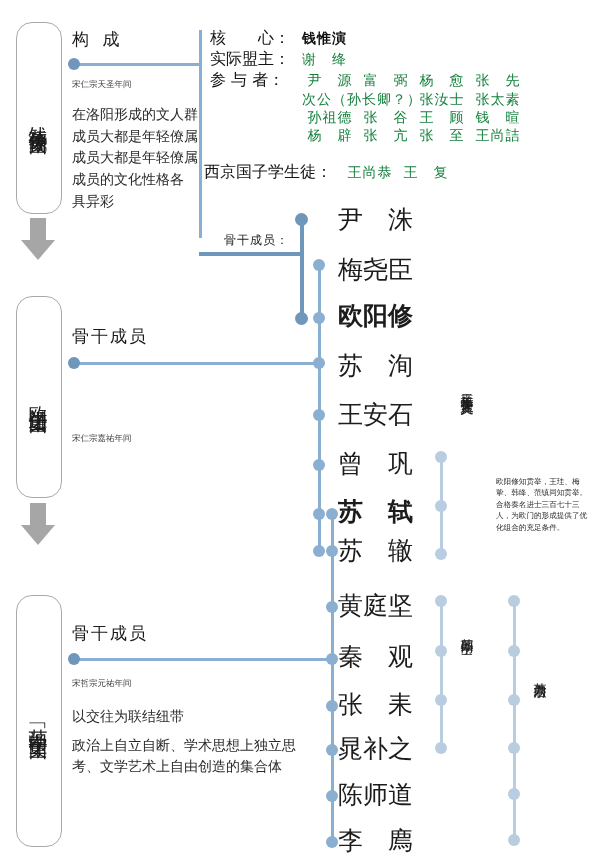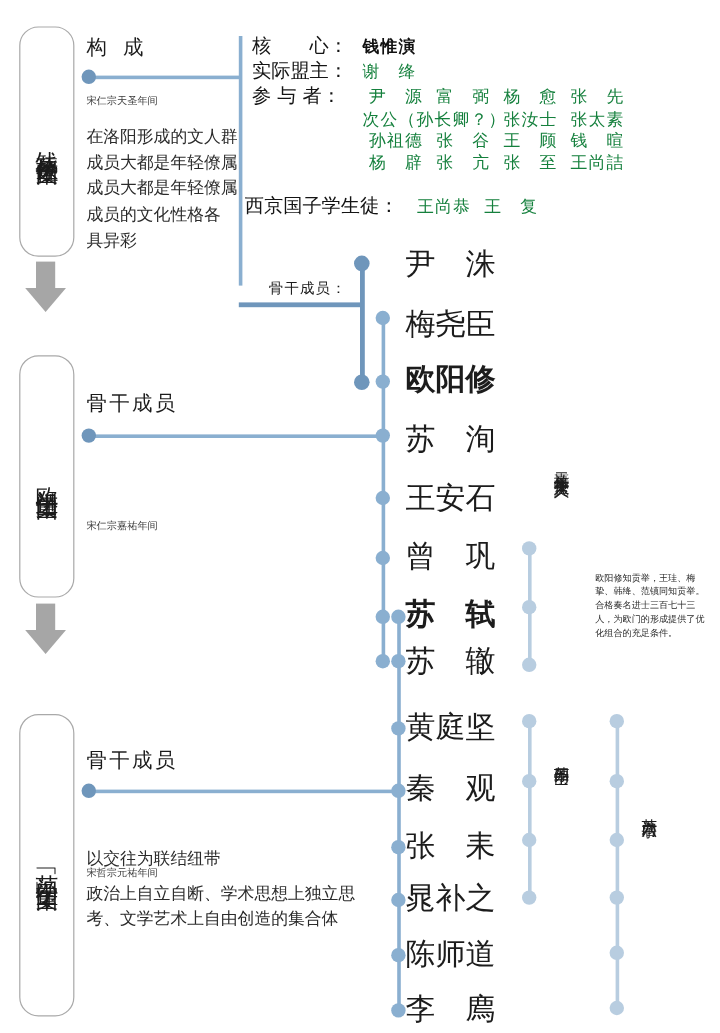--- a/index.html
+++ b/index.html
@@ -206,21 +206,21 @@
   <div class="dot mid" style="left:313px;top:508px;width:12px;height:12px;"></div>
   <div class="dot mid" style="left:313px;top:545px;width:12px;height:12px;"></div>
 
   <div class="capsule" style="left:16px;top:595px;width:44px;height:250px;">
     <span class="capsule-inner">苏门「学士」集团</span>
   </div>
 
   <div class="sec-title" style="left:72px;top:622px;letter-spacing:2px;">骨干成员</div>
   <div class="hline" style="left:72px;top:658px;width:262px;"></div>
   <div class="dot" style="left:68px;top:653px;width:12px;height:12px;"></div>
-  <div class="sec-era" style="left:72px;top:678px;margin-top:44px;">宋哲宗元祐年间</div>
+  <div class="sec-era" style="left:72px;top:678px;">宋哲宗元祐年间</div>
   <div class="sec-note" style="left:72px;top:707px;">
     <div>以交往为联结纽带</div>
     <div style="height:7px"></div>
     <div>政治上自立自断、学术思想上独立思</div>
     <div>考、文学艺术上自由创造的集合体</div>
   </div>
 
   <div class="vline" style="left:331px;top:512px;height:330px;"></div>
   <div class="dot mid" style="left:326px;top:508px;width:12px;height:12px;"></div>
   <div class="dot mid" style="left:326px;top:545px;width:12px;height:12px;"></div>

